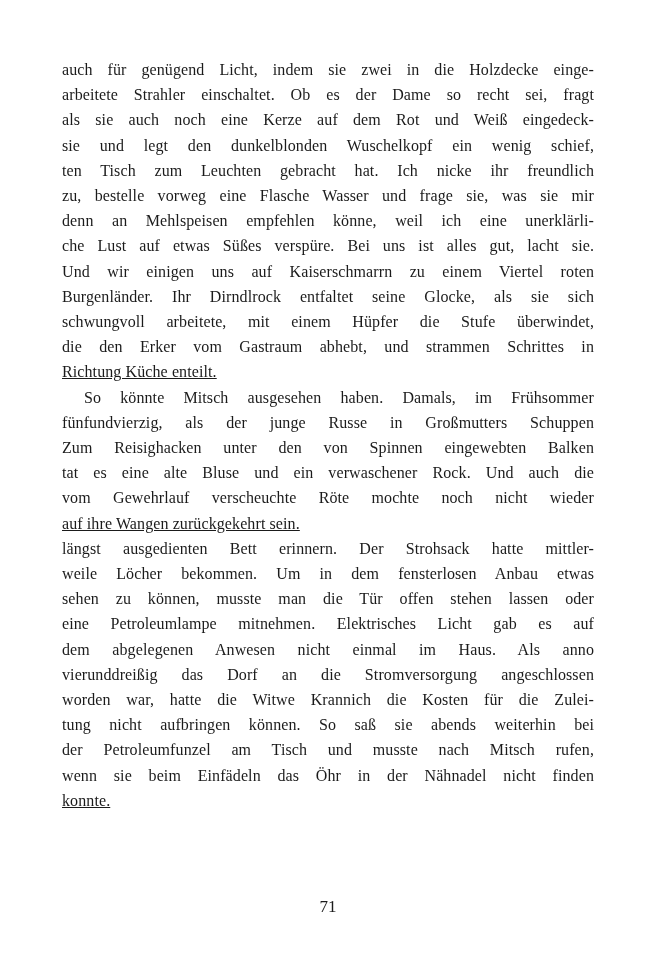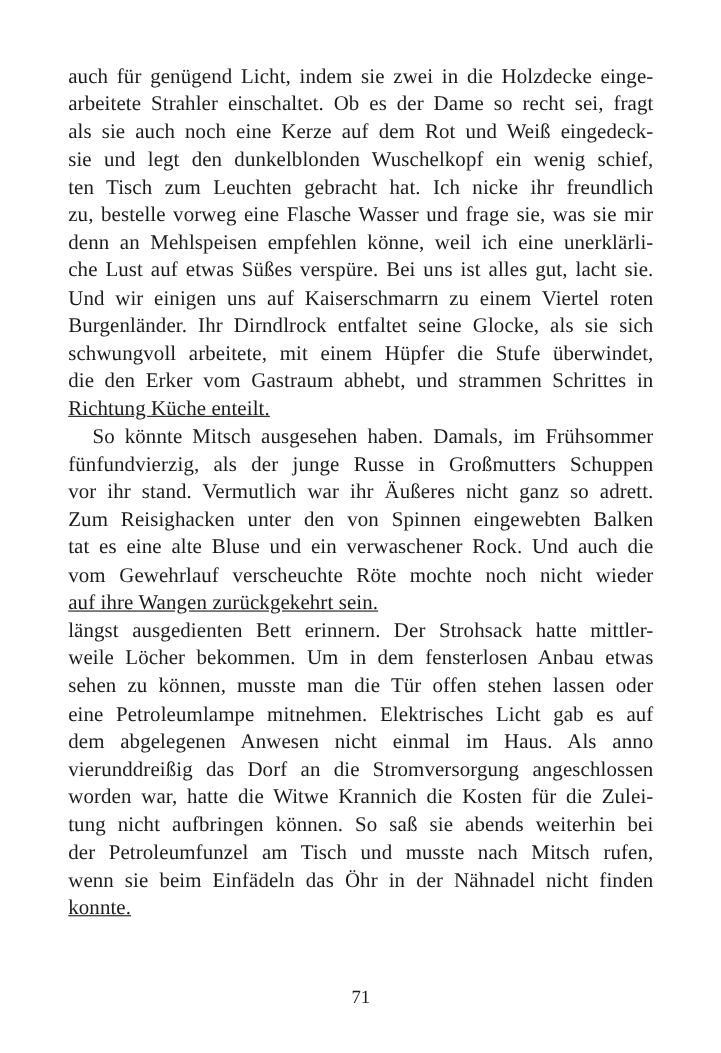--- a/index.html
+++ b/index.html
@@ -14,21 +14,21 @@
     background: #ffffff;
     font-family: "Liberation Serif", "DejaVu Serif", serif;
     color: #1b1b1b;
     overflow: hidden;
   }
   .text-block {
     position: absolute;
     left: 62px;
     top: 57px;
     width: 532px;
-    font-size: 19px;
+    font-size: 16px;
     line-height: 25.2px;
     letter-spacing: 0.1px;
   }
   .line {
     text-align: justify;
     text-align-last: justify;
   }
   .line.last {
     text-align-last: left;
     text-decoration: underline;
@@ -59,21 +59,20 @@
       <div class="line">zu, bestelle vorweg eine Flasche Wasser und frage sie, was sie mir</div>
       <div class="line">denn an Mehlspeisen empfehlen könne, weil ich eine unerklärli-</div>
       <div class="line">che Lust auf etwas Süßes verspüre. Bei uns ist alles gut, lacht sie.</div>
       <div class="line">Und wir einigen uns auf Kaiserschmarrn zu einem Viertel roten</div>
       <div class="line">Burgenländer. Ihr Dirndlrock entfaltet seine Glocke, als sie sich</div>
       <div class="line">schwungvoll arbeitete, mit einem Hüpfer die Stufe überwindet,</div>
       <div class="line">die den Erker vom Gastraum abhebt, und strammen Schrittes in</div>
       <div class="line last">Richtung Küche enteilt.</div>
       <div class="line indent">So könnte Mitsch ausgesehen haben. Damals, im Frühsommer</div>
       <div class="line">fünfundvierzig, als der junge Russe in Großmutters Schuppen</div>
-      <div class="line">vor ihr stand. Vermutlich war ihr Äußeres nicht ganz so adrett.</div>
       <div class="line">Zum Reisighacken unter den von Spinnen eingewebten Balken</div>
       <div class="line">tat es eine alte Bluse und ein verwaschener Rock. Und auch die</div>
       <div class="line">vom Gewehrlauf verscheuchte Röte mochte noch nicht wieder</div>
       <div class="line last">auf ihre Wangen zurückgekehrt sein.</div>
       <div class="line">längst ausgedienten Bett erinnern. Der Strohsack hatte mittler-</div>
       <div class="line">weile Löcher bekommen. Um in dem fensterlosen Anbau etwas</div>
       <div class="line">sehen zu können, musste man die Tür offen stehen lassen oder</div>
       <div class="line">eine Petroleumlampe mitnehmen. Elektrisches Licht gab es auf</div>
       <div class="line">dem abgelegenen Anwesen nicht einmal im Haus. Als anno</div>
       <div class="line">vierunddreißig das Dorf an die Stromversorgung angeschlossen</div>

